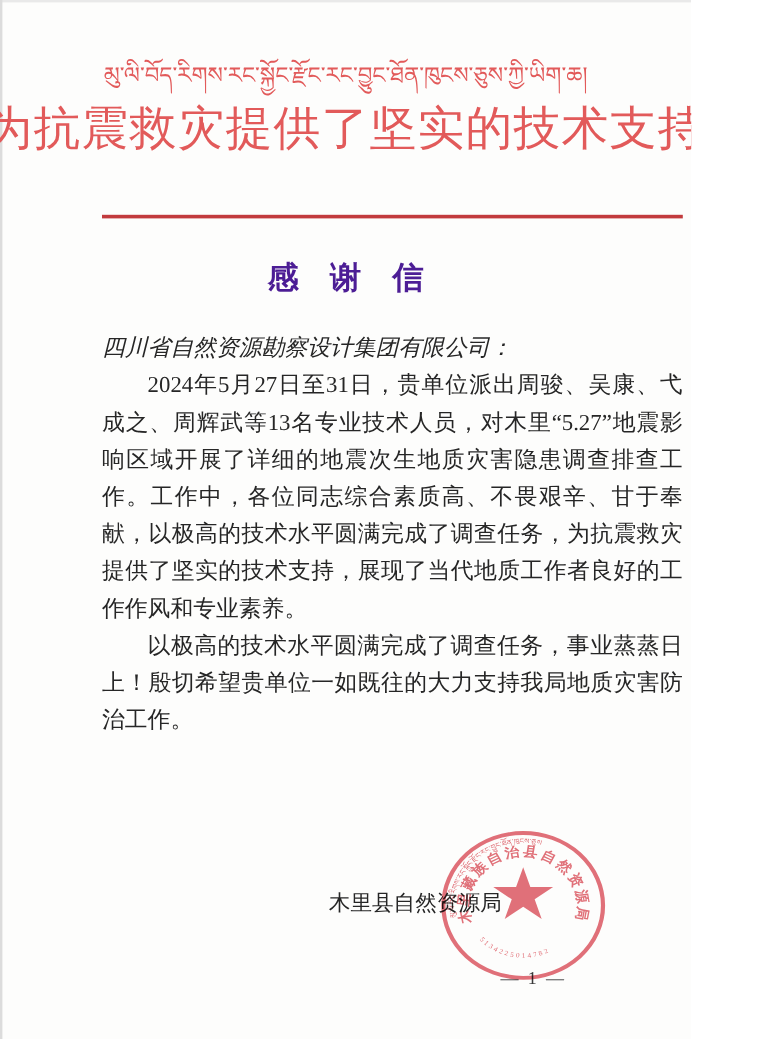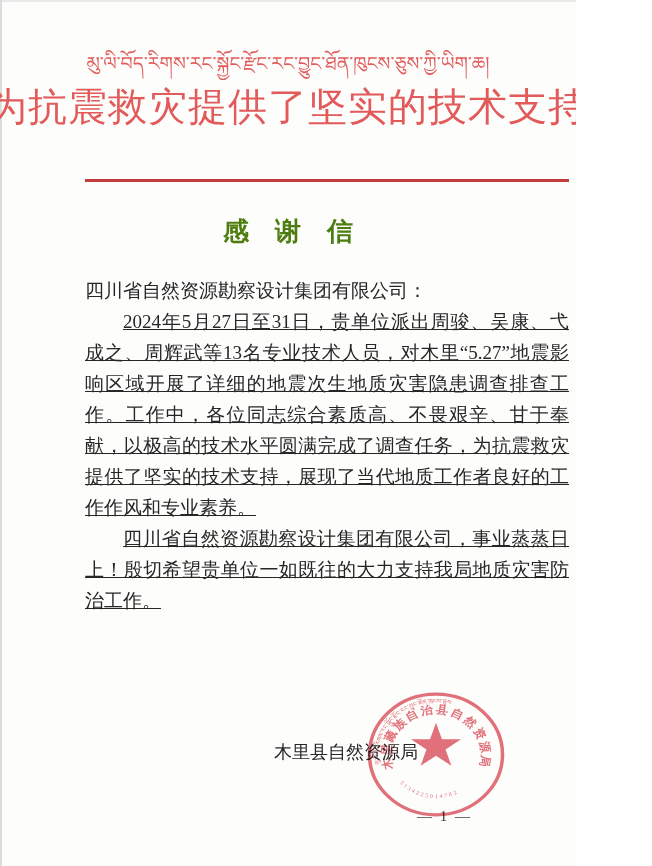--- a/index.html
+++ b/index.html
@@ -32,29 +32,29 @@
     font-size: 39px; letter-spacing: 1px; font-weight: 500;
     color: var(--accent);
   }
   .red-rule {
     position: absolute; top: 179px; left: 85px; width: 484px; height: 3px;
     background: var(--rule);
   }
   .letter-title {
     position: absolute; top: 214px; left: 0; width: 100%;
     text-align: center; font-size: 26px; font-weight: 700;
-    color: #4d7c0f; white-space: pre;
+    color: #4c1d95; white-space: pre;
   }
   .letter-body {
     position: absolute; top: 275px; left: 85px; width: 484px;
     font-size: 19px; line-height: 31px; color: #262626;
     text-align: justify;
   }
-  .letter-body .recipient { text-indent: 0; }
-  .letter-body p.para { text-indent: 2em; text-decoration: underline; }
+  .letter-body .recipient { text-indent: 0; font-style: italic; }
+  .letter-body p.para { text-indent: 2em; }
   .signature-block {
     position: absolute; top: 736px; right: 158px;
     text-align: left; color: #262626; font-size: 18px; line-height: 32px;
     z-index: 1;
   }
   .seal {
     position: absolute; left: 366px; top: 691px;
     width: 140px; height: 127px;
     mix-blend-mode: multiply; opacity: 0.85;
     z-index: 2;
@@ -82,21 +82,21 @@
 
   <div class="header-title">为抗震救灾提供了坚实的技术支持</div>
 
   <div class="red-rule"></div>
 
   <div class="letter-title">感　谢　信</div>
 
   <div class="letter-body">
     <p class="recipient">四川省自然资源勘察设计集团有限公司：</p>
     <p class="para">2024年5月27日至31日，贵单位派出周骏、吴康、弋成之、周辉武等13名专业技术人员，对木里“5.27”地震影响区域开展了详细的地震次生地质灾害隐患调查排查工作。工作中，各位同志综合素质高、不畏艰辛、甘于奉献，以极高的技术水平圆满完成了调查任务，为抗震救灾提供了坚实的技术支持，展现了当代地质工作者良好的工作作风和专业素养。</p>
-    <p class="para">四川省自然资源勘察设计集团有限公司，事业蒸蒸日上！殷切希望贵单位一如既往的大力支持我局地质灾害防治工作。</p>
+    <p class="para">以极高的技术水平圆满完成了调查任务，事业蒸蒸日上！殷切希望贵单位一如既往的大力支持我局地质灾害防治工作。</p>
   </div>
 
   <div class="signature-block">
     <div>木里县自然资源局</div>
   </div>
 
   <svg class="seal" viewBox="0 0 160 160" preserveAspectRatio="none" xmlns="http://www.w3.org/2000/svg">
     <defs>
       <path id="arcCn" d="M 31.1,97.8 A 52,52 0 1 1 128.9,97.8"></path>
       <path id="arcTib" d="M 17.2,96.8 A 65,65 0 1 1 142.8,96.8"></path>

